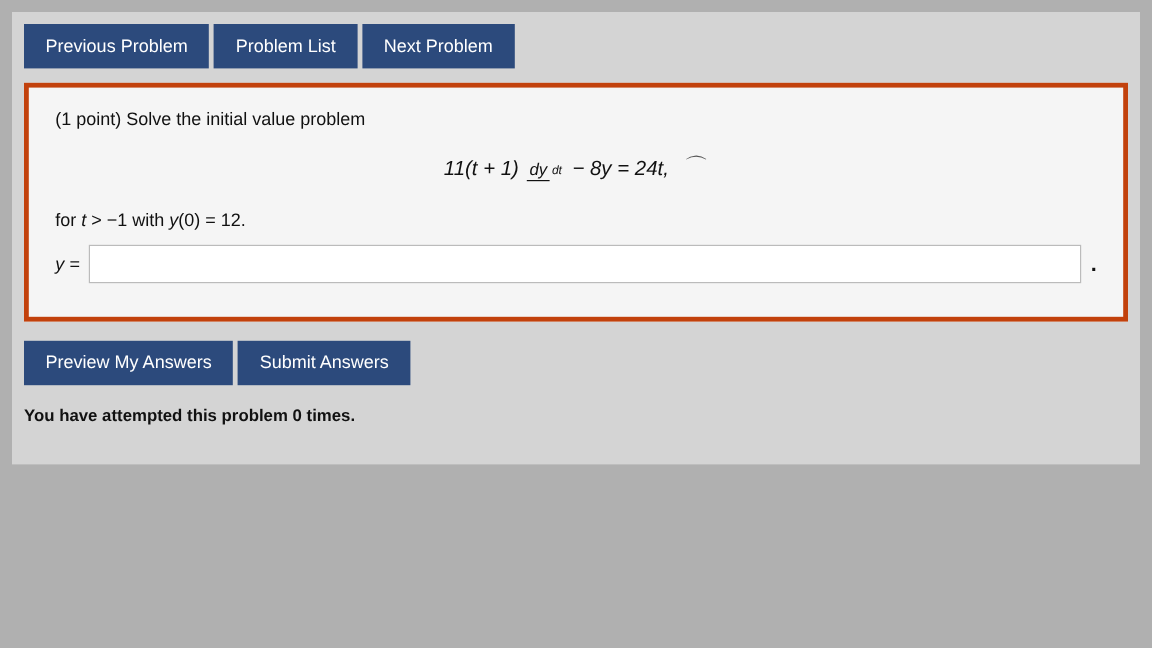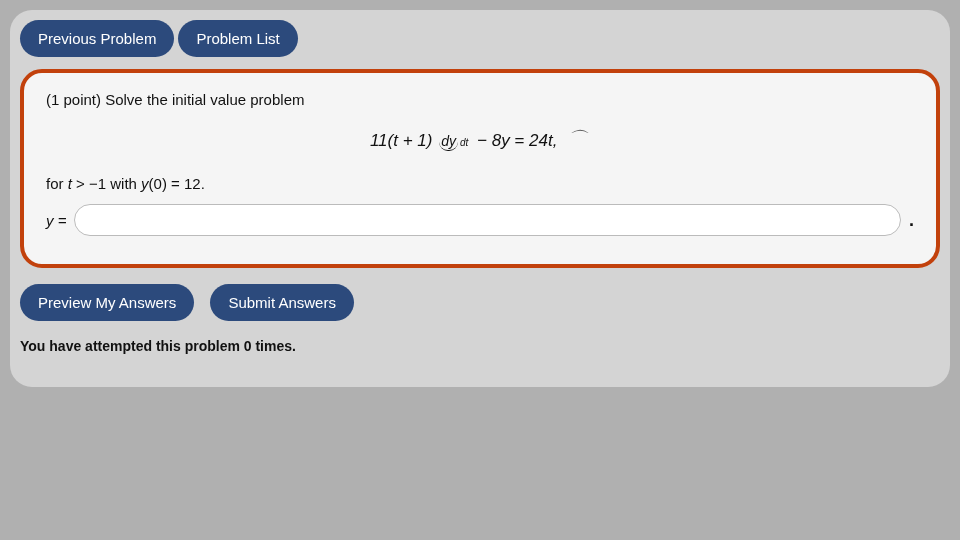--- a/index.html
+++ b/index.html
@@ -1,15 +1,15 @@
 <!DOCTYPE html>
 <html><head>
   <meta charset="utf-8">
   <style>
-    * { box-sizing: border-box; margin: 0; padding: 0; border-radius: 22px; }
+    * { box-sizing: border-box; margin: 0; padding: 0; }
 
     body {
       background: #b0b0b0;
       font-family: Arial, Helvetica, sans-serif;
       font-size: 15px;
       color: #111;
       display: flex;
       justify-content: center;
       align-items: flex-start;
       min-height: 540px;
@@ -111,21 +111,21 @@
       outline: none;
     }
 
     .answer-dot {
       font-size: 18px;
       font-weight: bold;
     }
 
     .action-bar {
       display: flex;
-      gap: 16px;
+      gap: 4px;
       margin-bottom: 14px;
     }
 
     .action-btn {
       background: #2c4a7c;
       color: #fff;
       border: none;
       padding: 10px 18px;
       font-size: 15px;
       cursor: pointer;
@@ -159,20 +159,21 @@
   </style>
 </head>
 <body>
 
 <div class="page-wrapper">
 
   
   <div class="nav-bar">
     <button class="nav-btn">Previous Problem</button>
     <button class="nav-btn">Problem List</button>
+    <button class="nav-btn">Next Problem</button>
   </div>
 
   
   <div class="problem-card">
 
     <div class="problem-title">(1 point) Solve the initial value problem</div>
 
     <div class="equation-block">
       <span class="eq-text">11(t + 1)</span>
       <span class="fraction">

